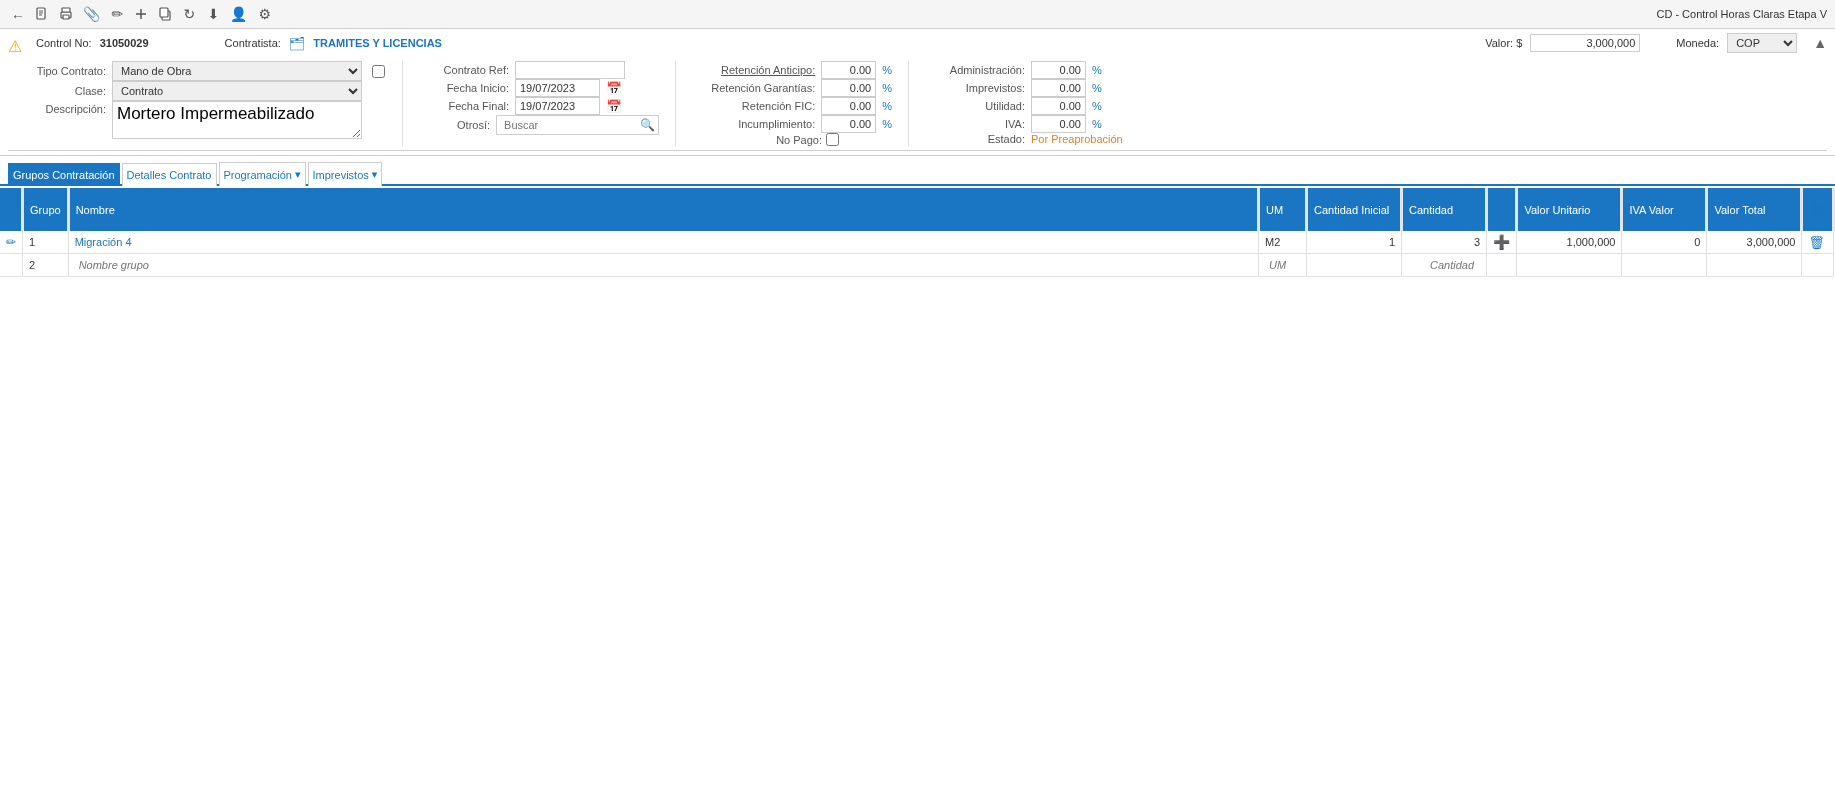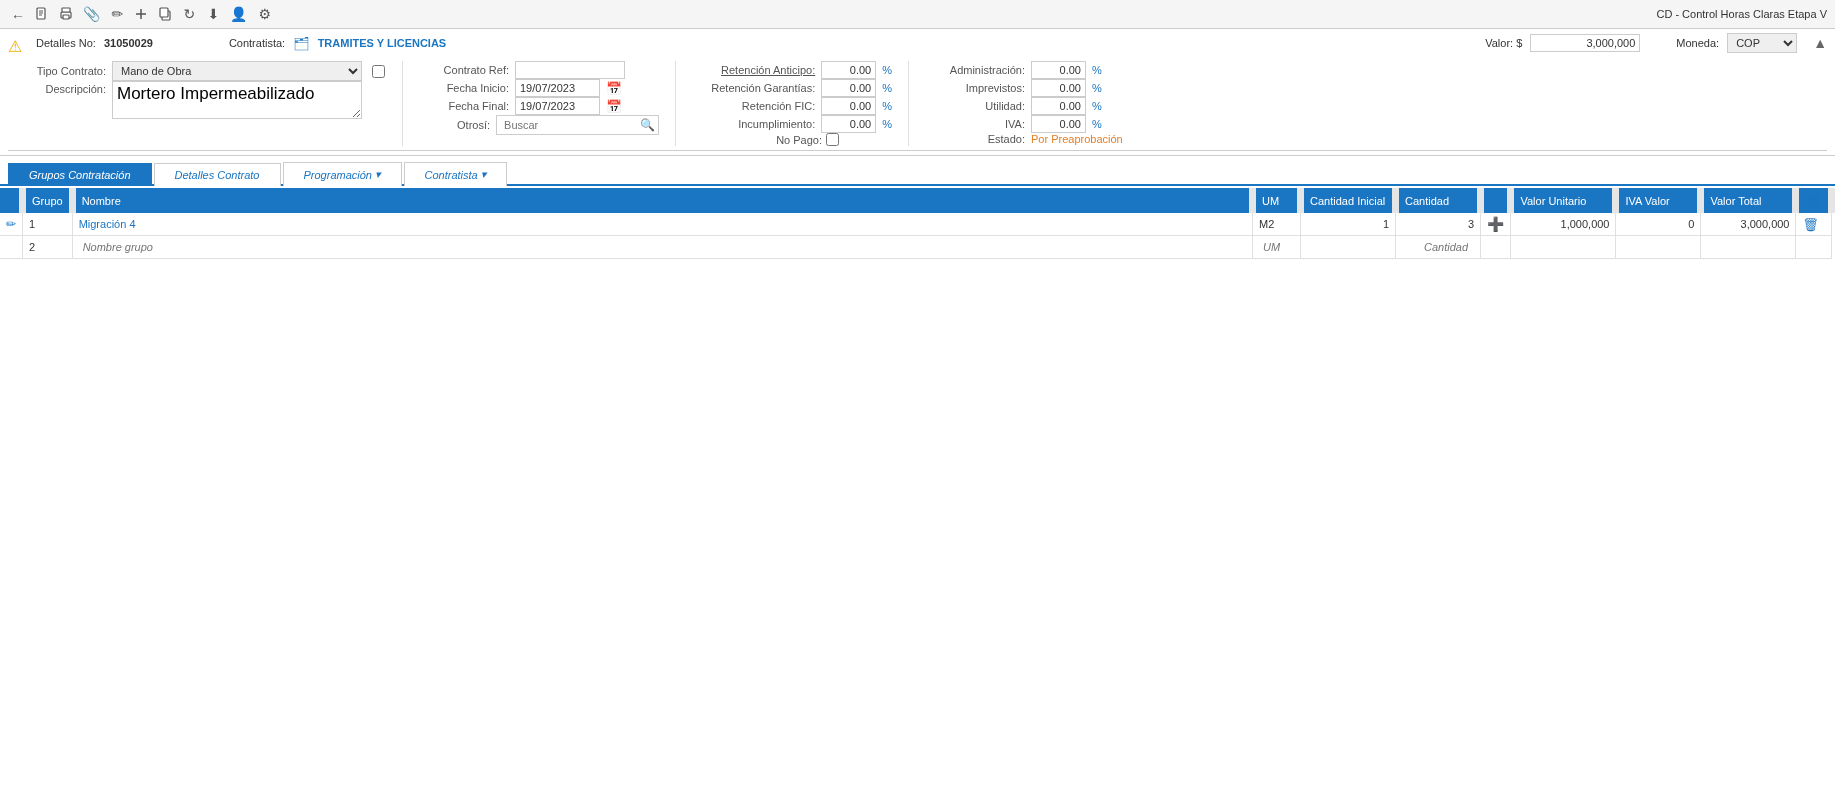--- a/index.html
+++ b/index.html
@@ -156,31 +156,30 @@
     
     .tabs-bar {
       display: flex;
       align-items: center;
       border-bottom: 2px solid #1a75c2;
       padding: 0 8px;
       margin-top: 4px;
       background: #fff;
     }
     .tab {
-      padding: 5px 20px;
+      padding: 5px 4px;
       cursor: pointer;
       font-size: 11px;
       color: #1a75c2;
       border: 1px solid #ccc;
       border-bottom: none;
       background: #fff;
       margin-right: 2px;
       position: relative;
       top: 2px;
-      font-style: italic;
     }
     .tab.active {
       background: #1a75c2;
       color: #fff;
       border-color: #1a75c2;
     }
     .tab-dropdown {
       display: flex;
       align-items: center;
       gap: 3px;
@@ -193,25 +192,25 @@
     }
     table {
       width: 100%;
       border-collapse: collapse;
     }
     thead tr {
       background: #1a75c2;
       color: #fff;
     }
     thead th {
-      padding: 5px 6px;
+      padding: 14px 6px;
       text-align: left;
       font-weight: normal;
       font-size: 11px;
-      border-right: 7px solid #e5e5e5;
+      border-right: 3px solid #e5e5e5;
       white-space: nowrap;
     }
     thead th.right { }
     tbody tr {
       border-bottom: 1px solid #e0e0e0;
     }
     tbody td {
       padding: 3px 6px;
       font-size: 11px;
       border-right: 1px solid #e0e0e0;
@@ -288,21 +287,21 @@
   <span class="toolbar-icon">↻</span>
   <span class="toolbar-icon">⬇</span>
   <span class="toolbar-icon">👤</span>
   <span class="toolbar-icon">⚙</span>
   <span class="toolbar-title">CD - Control Horas Claras Etapa V</span>
 </div>
 
 <div class="header-section">
   <span class="warning-icon">⚠</span>
   <div class="header-row1">
-    <span class="field-label">Detalles No:</span>
+    <span class="field-label">Control No:</span>
     <span class="contrato-no">31050029</span>
 
     <span style="width:60px;"></span>
 
     <span class="field-label">Contratista:</span>
     <span class="contratista-icon">🗂</span>
     <span style="color:#1a75c2; font-weight:bold;">TRAMITES Y LICENCIAS</span>
 
     <span style="flex:1;"></span>
 
@@ -325,20 +324,28 @@
 
     <div class="form-col" style="width:370px;">
       <div class="form-row">
         <label class="field-label" style="width:90px; text-align:right;">Tipo Contrato:</label>
         <select style="width:250px;">
           <option>Mano de Obra</option>
           <option>Materiales</option>
           <option>Equipos</option>
         </select>
         <input type="checkbox" style="margin-left: 4px;">
+      </div>
+      <div class="form-row">
+        <label class="field-label" style="width:90px; text-align:right;">Clase:</label>
+        <select style="width:250px;">
+          <option>Contrato</option>
+          <option>Orden de Servicio</option>
+          <option>Otro</option>
+        </select>
       </div>
       <div class="form-row" style="align-items:flex-start;">
         <label class="field-label" style="width:90px; text-align:right; padding-top:2px;">Descripción:</label>
         <textarea style="width: 250px; height: 38px;">Mortero Impermeabilizado</textarea>
       </div>
     </div>
 
     <div class="divider-v"></div>
 
     <div class="form-col" style="width:240px;">
@@ -430,21 +437,21 @@
     <span>Grupos Contratación</span>
   </div>
   <div class="tab">
     <span>Detalles Contrato</span>
   </div>
   <div class="tab tab-dropdown">
     <span>Programación</span>
     <span>▾</span>
   </div>
   <div class="tab tab-dropdown">
-    <span>Contratista</span>
+    <span>Imprevistos</span>
     <span>▾</span>
   </div>
 </div>
 
 <div class="table-container">
   <table>
     <thead>
       <tr>
         <th style="width:22px;"></th>
         <th style="width:45px;">

